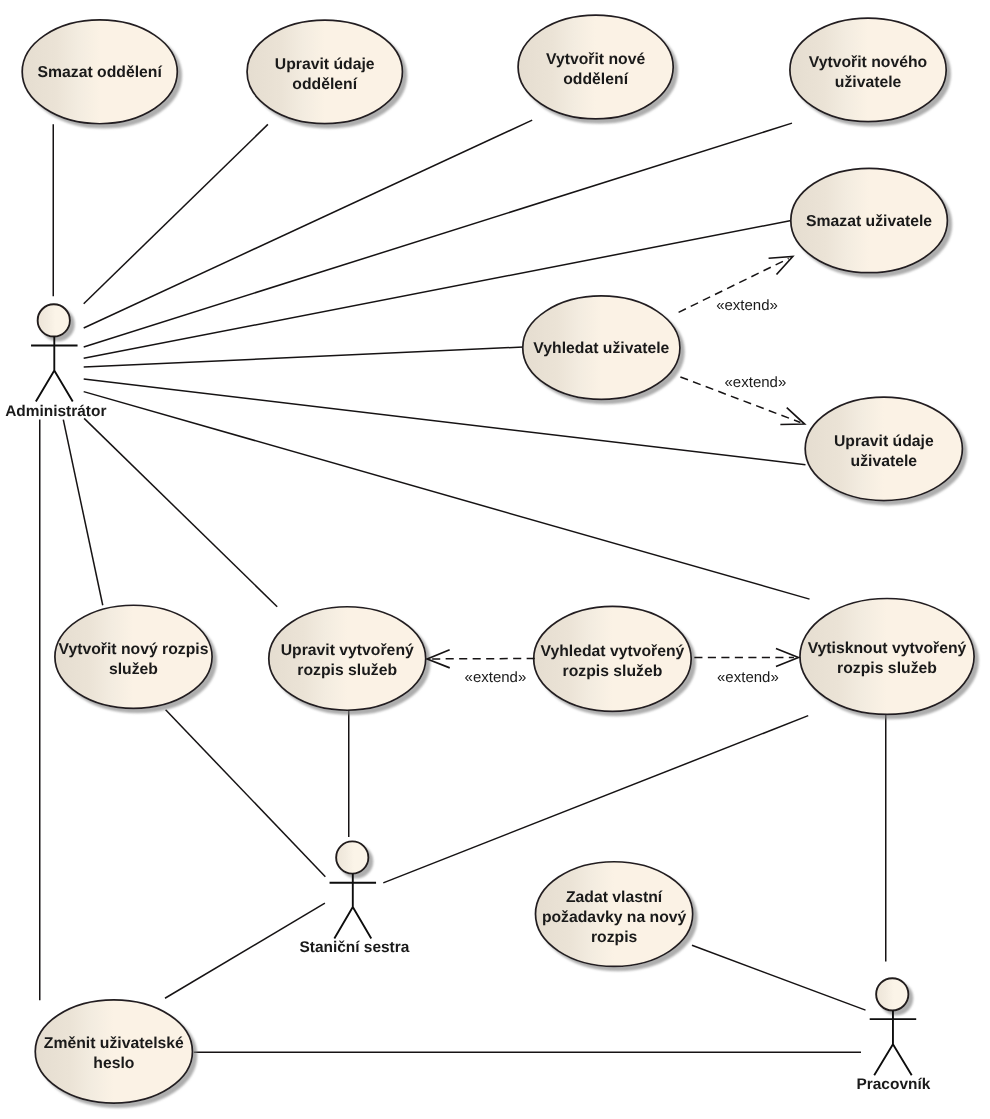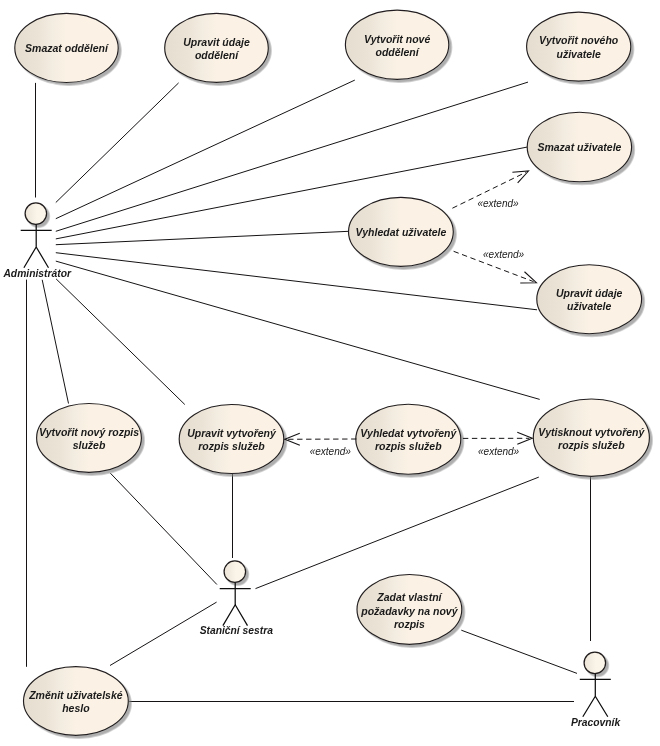--- a/index.html
+++ b/index.html
@@ -1,16 +1,16 @@
 <!DOCTYPE html>
 <html><head>
 <meta charset="utf-8">
 <style>
   html,body{margin:0;padding:0;background:#ffffff;}
-  #diagram{position:relative;width:660px;height:746px;background:#fff;overflow:hidden;font-style:italic;}
+  #diagram{position:relative;width:660px;height:746px;background:#fff;overflow:hidden;}
   #canvas{position:absolute;left:0;top:0;display:block;}
   .uc-text{font-family:"Liberation Sans",sans-serif;font-weight:bold;font-size:10.5px;fill:#1a1a1a;text-anchor:middle;}
   .actor-text{font-family:"Liberation Sans",sans-serif;font-weight:bold;font-size:10.3px;fill:#1a1a1a;text-anchor:middle;}
   .ext-text{font-family:"Liberation Sans",sans-serif;font-weight:normal;font-size:10px;fill:#1a1a1a;text-anchor:middle;}
   .assoc{stroke:#161314;stroke-width:1.0;fill:none;}
   .extend-line{stroke:#161314;stroke-width:1.0;fill:none;stroke-dasharray:5.4 3.6;}
   .extend-head{stroke:#161314;stroke-width:1.1;fill:none;stroke-linecap:butt;}
   .uc-ellipse{stroke:#231f20;stroke-width:1.15;}
   .actor-line{stroke:#0d0d0d;stroke-width:1.25;fill:none;stroke-linecap:butt;}
   .actor-head{stroke:#201c1d;stroke-width:1.25;}

